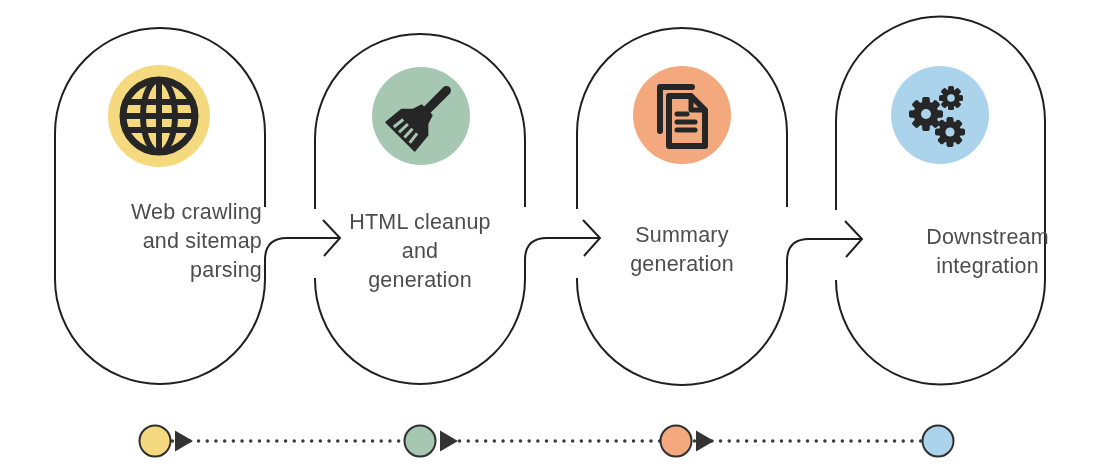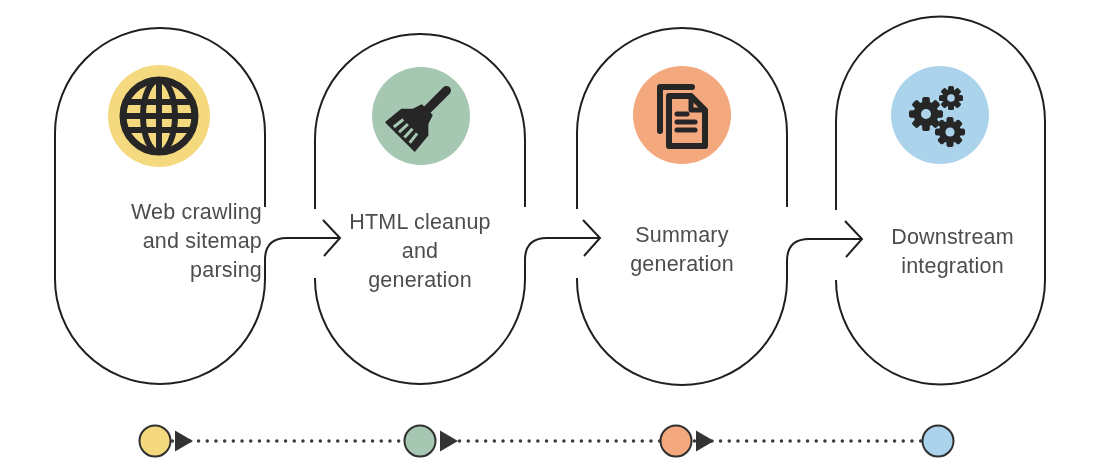--- a/index.html
+++ b/index.html
@@ -16,21 +16,21 @@
     text-align:center;
     white-space:pre-line;
     color:#4d4d4d;
     font-size:21.5px;
     line-height:29px;
     letter-spacing:0.2px;
   }
   #label-1{left:58px;top:198px;width:204px;text-align:right;}
   #label-2{left:318px;top:208px;width:204px;}
   #label-3{left:580px;top:221px;width:204px;}
-  #label-4{left:845px;top:223px;width:215px;}
+  #label-4{left:880px;top:223px;width:215px;}
 </style>
 </head>
 <body>
 
 <div id="stage">
 
   <svg id="diagram-svg" width="1096" height="470" viewBox="0 0 1096 470">
 
     <g stroke="#1f1f1f" stroke-width="2" fill="none">
 

